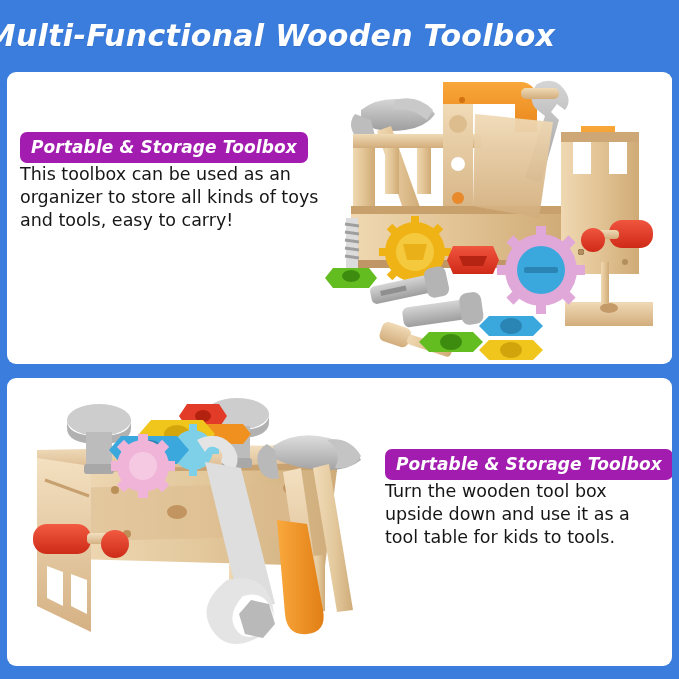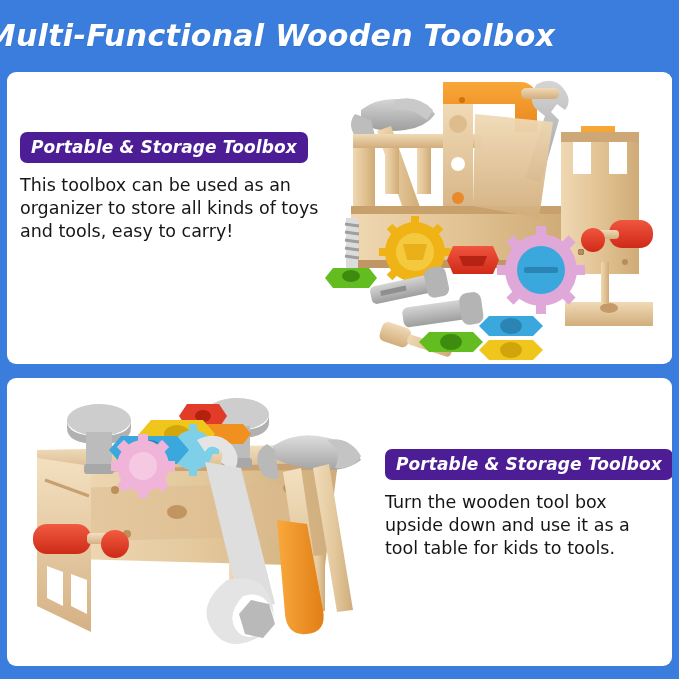--- a/index.html
+++ b/index.html
@@ -55,33 +55,32 @@
   #card-top    { top: 72px;  height: 292px; }
   #card-bottom { top: 378px; height: 288px; }
 
   
   .text-block { position: absolute; }
   #text-top    { left: 13px;  top: 60px; width: 300px; }
   #text-bottom { left: 378px; top: 71px; width: 282px; }
 
   .badge {
     display: inline-block;
-    background: #4c1d95;
+    background: #a21caf;
     color: #ffffff;
     border-radius: 7px;
     padding: 5px 11px 6px 11px;
     font-size: 17px;
     font-weight: bold;
     font-style: italic;
     white-space: nowrap;
     letter-spacing: .1px;
   }
 
   .body-text {
-    margin-top: 11px;
     color: #161616;
     font-size: 17.5px;
     line-height: 1.32;
     font-weight: 400;
   }
 
   
   .photo {
     position: absolute;
     overflow: hidden;

